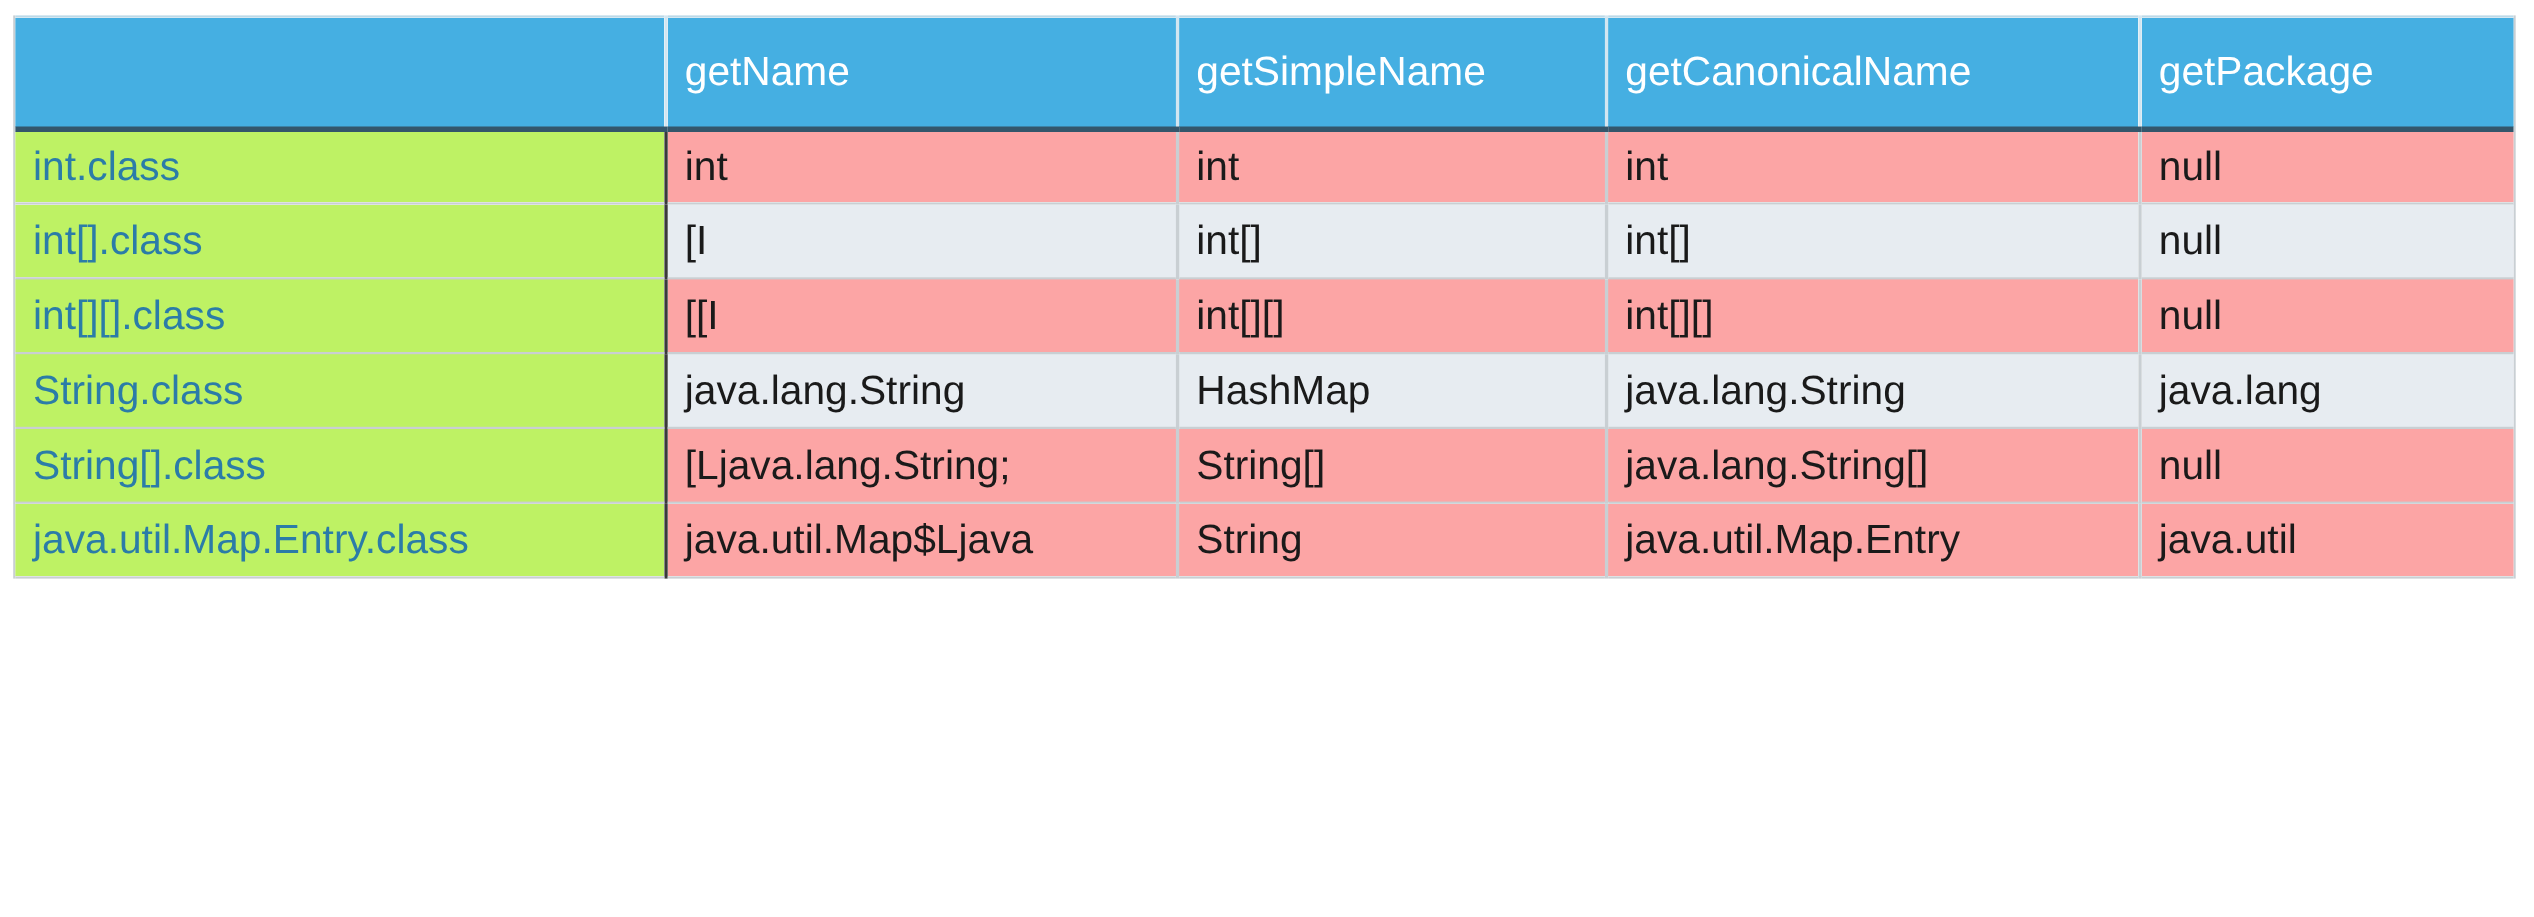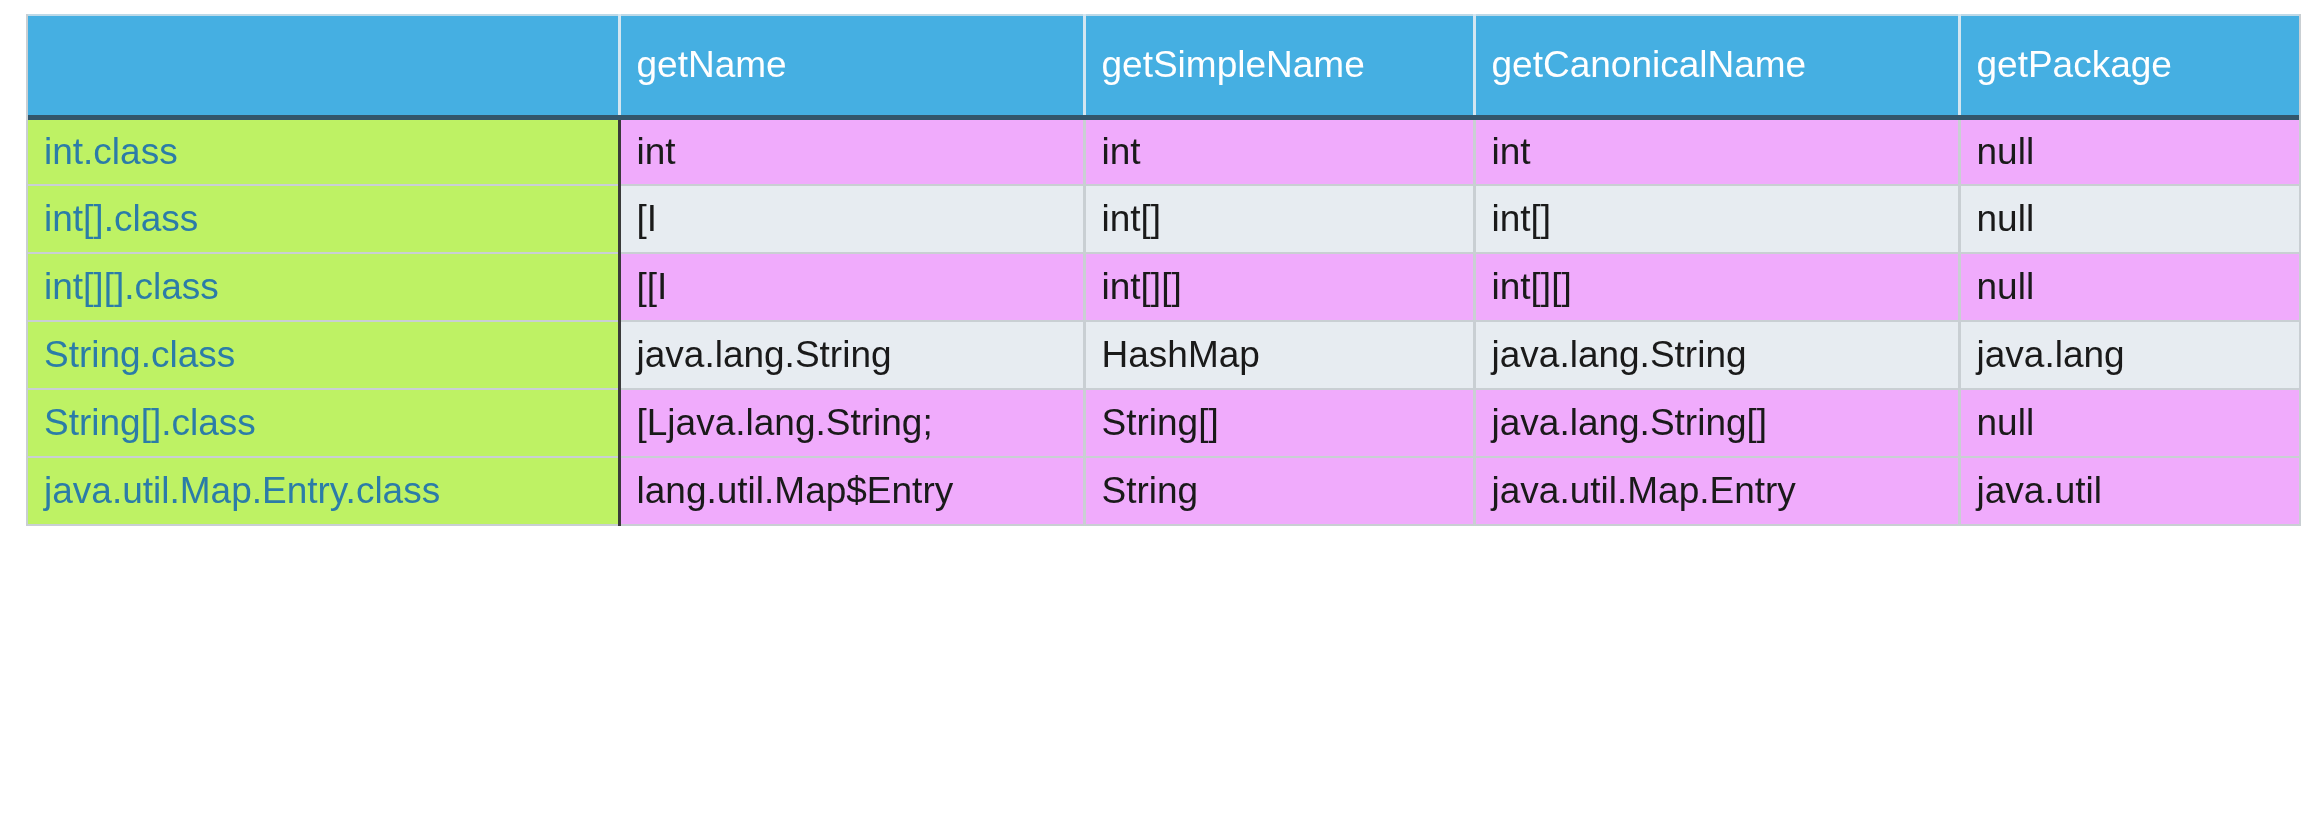--- a/index.html
+++ b/index.html
@@ -10,21 +10,21 @@
     height: 834px;
     overflow: hidden;
   }
   body {
     font-family: "Liberation Sans", "DejaVu Sans", sans-serif;
     -webkit-font-smoothing: antialiased;
   }
 
   .table-wrap {
     position: absolute;
-    left: 26px;
+    left: 12px;
     top: 14px;
     width: 2271px;
   }
 
   table.reflection-table {
     border-collapse: collapse;
     border-spacing: 0;
     width: 2271px;
     table-layout: fixed;
     font-size: 37px;
@@ -79,21 +79,21 @@
 
   
   tbody td.rowlabel {
     background: #bef264;
     color: #2B7CA8;
     border-right: 3px solid #3a3a3a;
   }
 
   
   tbody td.datacell {
-    background: #f0abfc;
+    background: #fca5a5;
     border-right: 3px solid #C9CFD3;
   }
   tbody td.datacell.last {
     border-right: none;
   }
 
   
   tbody tr.alt td.datacell {
     background: #E7ECF1;
   }
@@ -156,20 +156,20 @@
       </tr>
       <tr>
         <td class="rowlabel">String[].class</td>
         <td class="datacell">[Ljava.lang.String;</td>
         <td class="datacell">String[]</td>
         <td class="datacell">java.lang.String[]</td>
         <td class="datacell last">null</td>
       </tr>
       <tr>
         <td class="rowlabel">java.util.Map.Entry.class</td>
-        <td class="datacell">lang.util.Map$Entry</td>
+        <td class="datacell">java.util.Map$Ljava</td>
         <td class="datacell">String</td>
         <td class="datacell">java.util.Map.Entry</td>
         <td class="datacell last">java.util</td>
       </tr>
     </tbody>
   </table>
 </div>
 
 </body></html>

